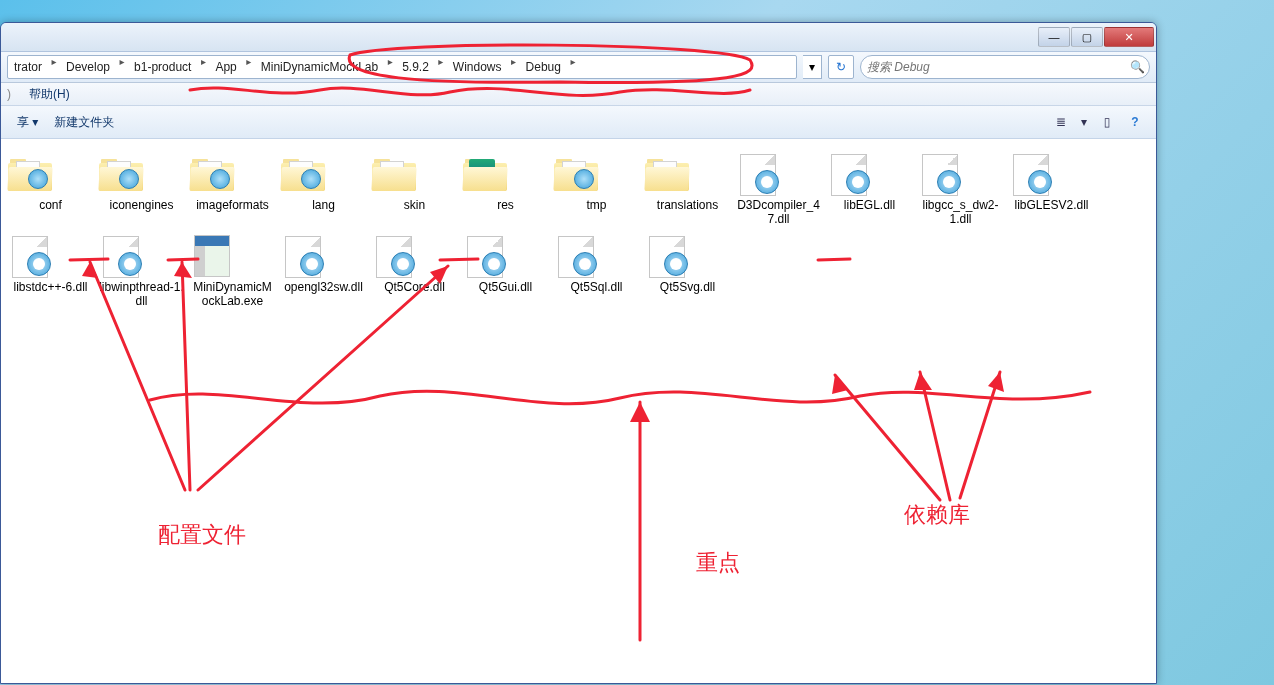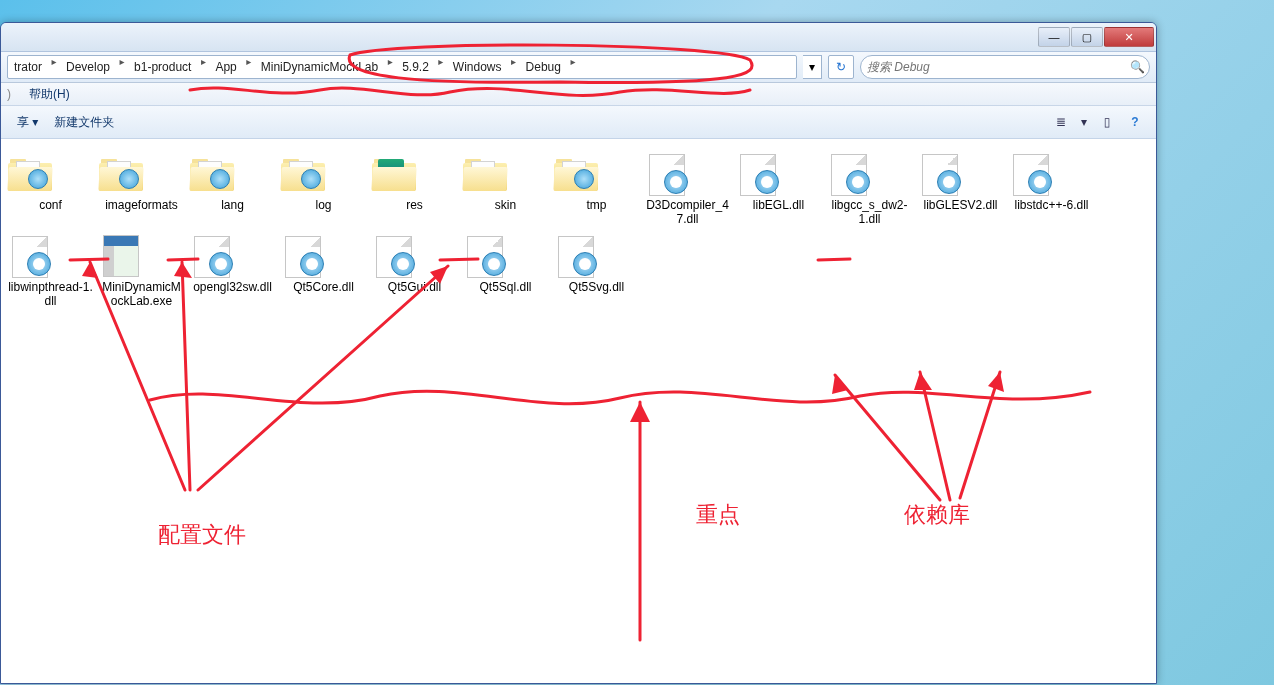--- a/index.html
+++ b/index.html
@@ -146,20 +146,32 @@
         <div class="item">
           <div class="icon">
             <div class="folder">
               <div class="folder-tab"></div>
               <div class="folder-back"></div>
               <div class="folder-paper"></div>
               <div class="folder-front"></div>
               <div class="folder-gear"></div>
             </div>
           </div>
+          <div class="label">iconengines</div>
+        </div>
+        <div class="item">
+          <div class="icon">
+            <div class="folder">
+              <div class="folder-tab"></div>
+              <div class="folder-back"></div>
+              <div class="folder-paper"></div>
+              <div class="folder-front"></div>
+              <div class="folder-gear"></div>
+            </div>
+          </div>
           <div class="label">imageformats</div>
         </div>
         <div class="item">
           <div class="icon">
             <div class="folder">
               <div class="folder-tab"></div>
               <div class="folder-back"></div>
               <div class="folder-paper"></div>
               <div class="folder-front"></div>
               <div class="folder-gear"></div>
@@ -167,58 +179,57 @@
           </div>
           <div class="label">lang</div>
         </div>
         <div class="item">
           <div class="icon">
             <div class="folder">
               <div class="folder-tab"></div>
               <div class="folder-back"></div>
               <div class="folder-paper"></div>
               <div class="folder-front"></div>
-              <div class="folder-gear"></div>
-            </div>
-          </div>
-          <div class="label">log</div>
+            </div>
+          </div>
+          <div class="label">skin</div>
         </div>
         <div class="item">
           <div class="icon">
             <div class="folder">
               <div class="folder-tab"></div>
               <div class="folder-back"></div>
               <div class="folder-res"></div>
               <div class="folder-front"></div>
             </div>
           </div>
           <div class="label">res</div>
         </div>
         <div class="item">
           <div class="icon">
             <div class="folder">
               <div class="folder-tab"></div>
               <div class="folder-back"></div>
               <div class="folder-paper"></div>
               <div class="folder-front"></div>
-            </div>
-          </div>
-          <div class="label">skin</div>
-        </div>
-        <div class="item">
-          <div class="icon">
-            <div class="folder">
-              <div class="folder-tab"></div>
-              <div class="folder-back"></div>
-              <div class="folder-paper"></div>
-              <div class="folder-front"></div>
               <div class="folder-gear"></div>
             </div>
           </div>
           <div class="label">tmp</div>
+        </div>
+        <div class="item">
+          <div class="icon">
+            <div class="folder">
+              <div class="folder-tab"></div>
+              <div class="folder-back"></div>
+              <div class="folder-paper"></div>
+              <div class="folder-front"></div>
+            </div>
+          </div>
+          <div class="label">translations</div>
         </div>
         <div class="item">
           <div class="icon">
             <div class="file">
               <div class="sheet"></div>
               <div class="file-gear"></div>
             </div>
           </div>
           <div class="label">D3Dcompiler_47.dll</div>
         </div>
@@ -353,15 +364,15 @@
       <polygon points="640,402 650,422 630,422" fill="#e23" stroke="none"></polygon>
 
   <line x1="940" y1="500" x2="835" y2="375"></line>
       <polygon points="835,375 848,390 832,394" fill="#e23" stroke="none"></polygon>
   <line x1="950" y1="500" x2="920" y2="372"></line>
       <polygon points="920,372 932,390 914,390" fill="#e23" stroke="none"></polygon>
   <line x1="960" y1="498" x2="1000" y2="372"></line>
       <polygon points="1000,372 1004,392 988,386" fill="#e23" stroke="none"></polygon>
 </svg>
 <div class="ann-text" style="left:158px;top:520px">配置文件</div>
-<div class="ann-text" style="left:696px;top:500px">重点</div>
+<div class="ann-text" style="left:696px;top:548px">重点</div>
 <div class="ann-text" style="left:904px;top:500px">依赖库</div>
 </div>
 
 </body></html>

